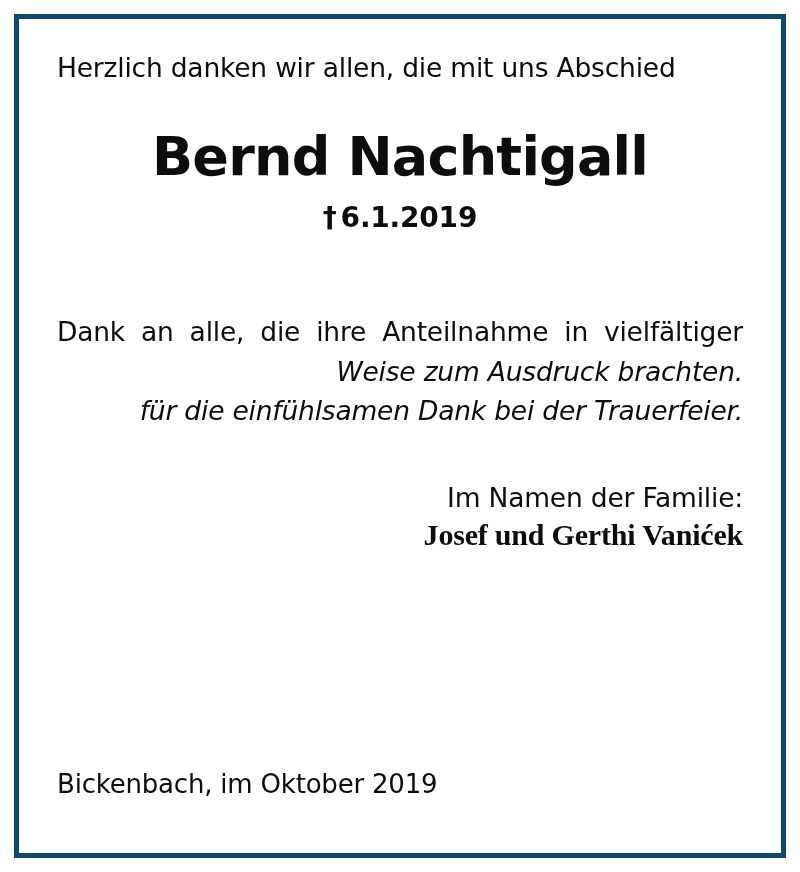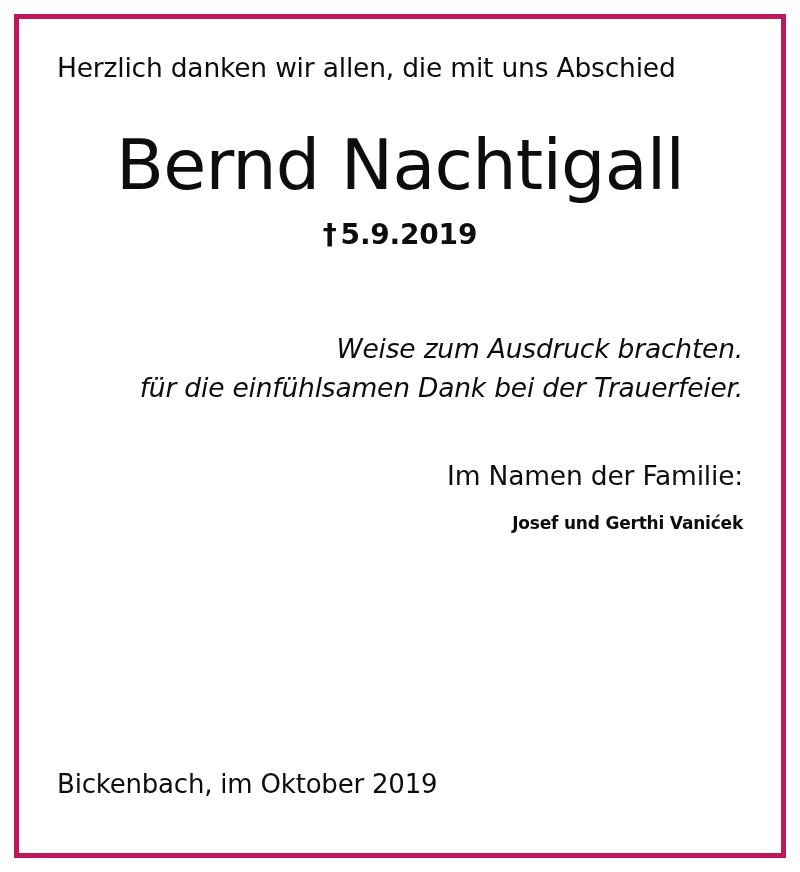--- a/index.html
+++ b/index.html
@@ -17,43 +17,43 @@
     box-sizing: border-box;
     width: 800px;
     height: 872px;
     padding: 14px;
     background: #ffffff;
   }
   .notice-frame {
     box-sizing: border-box;
     width: 100%;
     height: 100%;
-    border: 5px solid #be185d;
+    border: 5px solid #0c4a6e;
     background: #ffffff;
     padding: 26px 38px 20px 38px;
     display: flex;
     flex-direction: column;
   }
   .intro {
     font-size: 26.5px;
     line-height: 1.42;
     letter-spacing: -0.2px;
     text-align: left;
     margin-top: 4px;
   }
   .intro .line {
     display: block;
   }
   .deceased-block {
     text-align: center;
     margin-top: 42px;
   }
   .deceased-name {
-    font-size: 70px;
-    font-weight: 400;
+    font-size: 54px;
+    font-weight: 700;
     letter-spacing: -0.8px;
     line-height: 1.05;
     white-space: nowrap;
   }
   .deceased-date {
     font-size: 28px;
     font-weight: 700;
     margin-top: 16px;
     letter-spacing: -0.2px;
   }
@@ -79,24 +79,25 @@
   }
   .family-block {
     margin-top: 52px;
     text-align: right;
   }
   .family-intro {
     font-size: 26.5px;
     letter-spacing: -0.2px;
   }
   .family-names {
-    font-size: 17px;
+    font-size: 30px;
     font-weight: 700;
-    margin-top: 22px;
+    margin-top: 5px;
     letter-spacing: -0.2px;
+    font-family: Liberation Serif, serif;
   }
   .place-date {
     margin-top: auto;
     margin-bottom: 34px;
     font-size: 26px;
     letter-spacing: -0.2px;
     text-align: left;
   }
 </style>
 </head>
@@ -105,25 +106,26 @@
 <div class="notice">
   <div class="notice-frame">
 
     <div class="intro">
       <span class="line">Herzlich danken wir allen, die mit uns Abschied</span>
     </div>
 
     <div class="deceased-block">
       <div class="deceased-name">Bernd Nachtigall</div>
       <div class="deceased-date">
-        <span class="cross">†</span><span>5.9.2019</span>
+        <span class="cross">†</span><span>6.1.2019</span>
       </div>
     </div>
 
     <div class="thanks">
+      <span class="just">Dank an alle, die ihre Anteilnahme in vielfältiger</span>
       <span class="line">Weise zum Ausdruck brachten.</span>
       <span class="line">für die einfühlsamen Dank bei der Trauerfeier.</span>
     </div>
 
     <div class="family-block">
       <div class="family-intro">Im Namen der Familie:</div>
       <div class="family-names">Josef und Gerthi Vanićek</div>
     </div>
 
     <div class="place-date">Bickenbach, im Oktober 2019</div>

